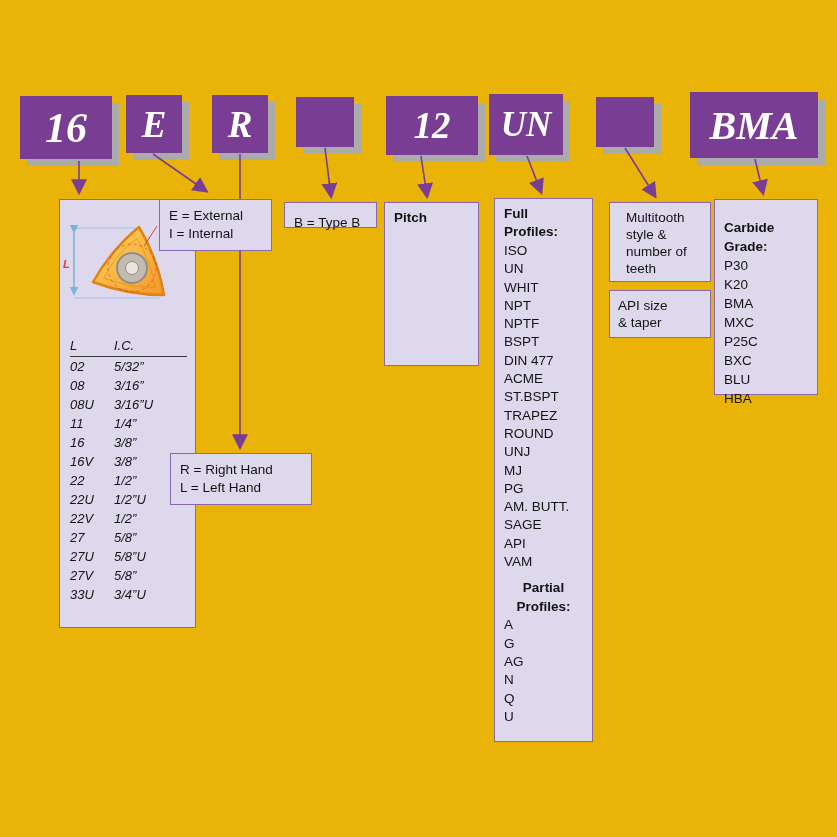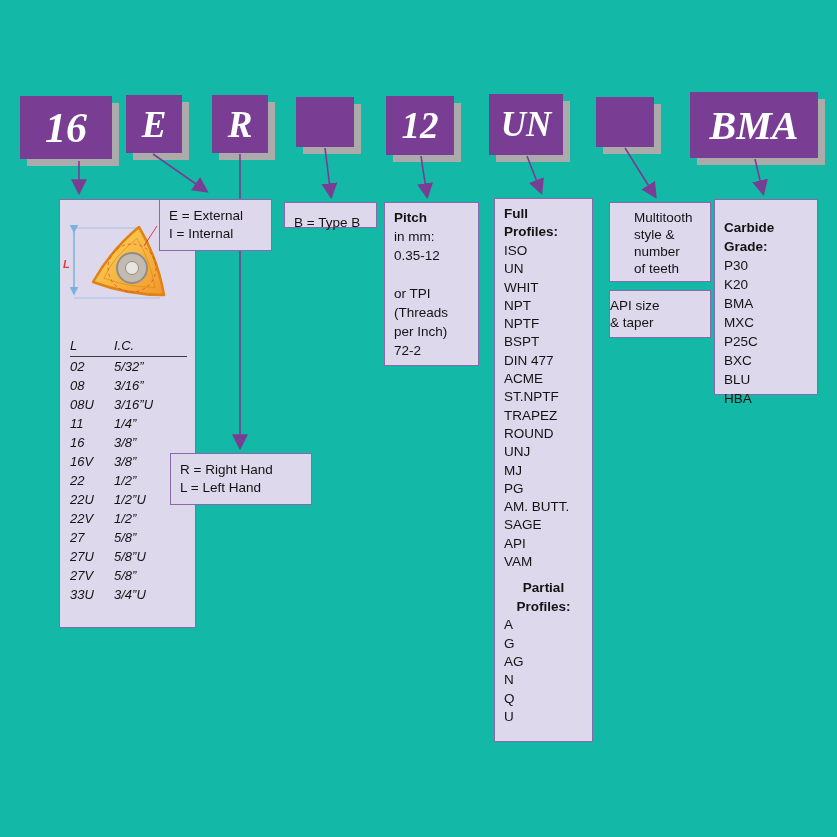--- a/index.html
+++ b/index.html
@@ -1,53 +1,53 @@
 <!DOCTYPE html>
 <html style="--purple: #7a3d94; --panel_bg: #ded8ec; --panel_border: #8a68ad; --shadow_gray: #ababab; --accent_red: #e03a3c; --dim_blue: #7ab4d8; --insert_stroke: #e08214; --insert_yellow: #ffd95e; --insert_orange: #f0982a;"><head>
 <meta charset="utf-8">
 <style>
   * { margin:0; padding:0; box-sizing:border-box; }
   html,body { background:#fff; }
   body { font-family:"Liberation Sans", sans-serif; color:#131313; }
-  .canvas { position:relative; width:837px; height:837px; background:#14b8a6; overflow:hidden; }
+  .canvas { position:relative; width:837px; height:837px; background:#eab308; overflow:hidden; }
 
   
   .code-box {
     position:absolute; background:var(--purple); color:#fff;
     display:flex; align-items:center; justify-content:center;
     font-family:"Liberation Serif", serif; font-style:italic; font-weight:bold;
     box-shadow:7px 7px 0 var(--shadow_gray);
   }
   .cb-16  { left:20px;  top:96px; width:92px;  height:63px; font-size:42px; }
   .cb-e   { left:126px; top:95px; width:56px;  height:58px; font-size:37px; }
   .cb-r   { left:212px; top:95px; width:56px;  height:58px; font-size:37px; }
   .cb-b1  { left:296px; top:97px; width:58px;  height:50px; font-size:30px; }
-  .cb-12  { left:386px; top:96px; width:68px;  height:59px; font-size:37px; }
+  .cb-12  { left:386px; top:96px; width:92px;  height:59px; font-size:37px; }
   .cb-un  { left:489px; top:94px; width:74px;  height:61px; font-size:35px; }
   .cb-b2  { left:596px; top:97px; width:58px;  height:50px; font-size:30px; }
   .cb-bma { left:690px; top:92px; width:128px; height:66px; font-size:40px; }
 
   
   .flow { position:absolute; left:0; top:0; width:837px; height:837px; pointer-events:none; }
   .flow line { stroke:var(--purple); stroke-width:1.6; }
   #ah path { fill:var(--purple); }
 
   
   .panel {
     position:absolute; background:var(--panel_bg); border:1px solid var(--panel_border);
     font-size:13.5px; line-height:18px;
   }
   .p-size  { left:15px;  top:199px; width:137px; height:429px;margin-left:44px; }
   .p-ext   { left:159px; top:199px; width:113px; height:52px;  padding:7px 9px; }
   .p-hand  { left:170px; top:453px; width:142px; height:52px;  padding:7px 9px; }
   .p-type  { left:284px; top:202px; width:93px;  height:26px;  padding:11px 9px; }
   .p-pitch { left:384px; top:202px; width:95px;  height:164px; padding:5px 9px; }
   .p-prof  { left:494px; top:198px; width:99px;  height:544px; padding:6px 9px; }
-  .p-multi { left:609px; top:202px; width:102px; height:80px;  padding:6px 24px; line-height:17px; }
-  .p-api   { left:609px; top:290px; width:102px; height:48px;  padding:6px 0; line-height:17px; }
+  .p-multi { left:609px; top:202px; width:102px; height:80px;  padding:6px 16px; line-height:17px; }
+  .p-api   { left:609px; top:290px; width:102px; height:48px;  padding:6px 8px; line-height:17px; }
   .p-grade { left:714px; top:199px; width:104px; height:196px; padding:18px 9px; line-height:19px; }
 
   .b { font-weight:bold; }
   .line { min-height:18px; }
   .p-prof .line { min-height:18.3px; line-height:18.3px; }
   .p-pitch .line { min-height:19px; line-height:19px; }
   .p-grade .line { min-height:19px; line-height:19px; }
 
   
   .insert-wrap { width:137px; height:132px; }
@@ -224,36 +224,20 @@
     <div class="line">R = Right Hand</div>
     <div class="line">L = Left Hand</div>
   </div>
 
   <div class="panel p-type">
     <div class="line">B = Type B</div>
   </div>
 
   <div class="panel p-pitch">
     <div class="line b">Pitch</div>
-    <div>
-
-        <div class="line">in mm:</div>
-
-        <div class="line">0.35-12</div>
-
-        <div class="line"></div>
-
-        <div class="line">or TPI</div>
-
-        <div class="line">(Threads</div>
-
-        <div class="line">per Inch)</div>
-
-        <div class="line">72-2</div>
-      </div>
   </div>
 
   <div class="panel p-prof">
     <div class="line b" style="min-height:37px;">Full Profiles:</div>
     <div>
 
         <div class="line">ISO</div>
 
         <div class="line">UN</div>
 
@@ -262,21 +246,21 @@
         <div class="line">NPT</div>
 
         <div class="line">NPTF</div>
 
         <div class="line">BSPT</div>
 
         <div class="line">DIN 477</div>
 
         <div class="line">ACME</div>
 
-        <div class="line">ST.NPTF</div>
+        <div class="line">ST.BSPT</div>
 
         <div class="line">TRAPEZ</div>
 
         <div class="line">ROUND</div>
 
         <div class="line">UNJ</div>
 
         <div class="line">MJ</div>
 
         <div class="line">PG</div>

